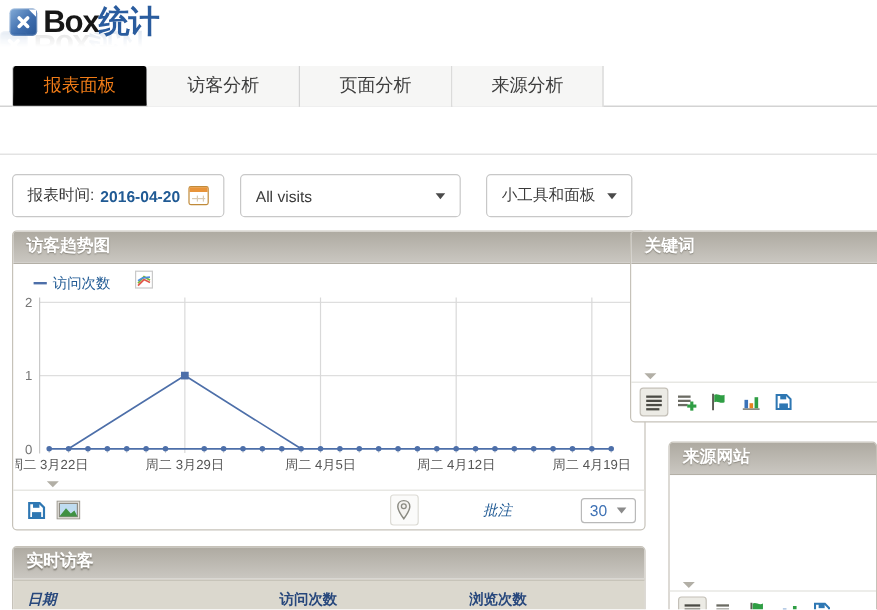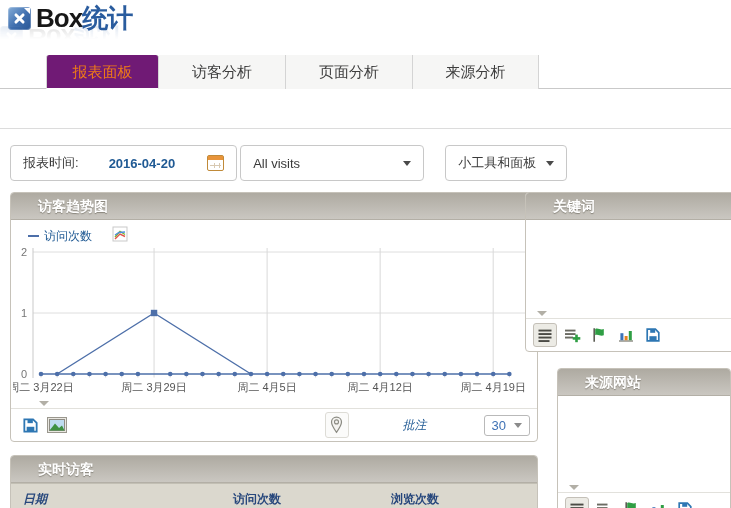--- a/index.html
+++ b/index.html
@@ -27,50 +27,50 @@
 
   
   .tab-bar { position:absolute; left:0; top:55px; width:731px; height:34px;
     display:flex; padding-left:10px; border-bottom:1px solid #c9c9c9; }
   .tab { height:34px; line-height:33px; text-align:center; font-size:15px; color:#3d3d3d;
     background:#f6f6f5; border-right:1px solid #d4d4d4; cursor:pointer; }
   .tab:nth-child(1){ width:113px; }
   .tab:nth-child(2){ width:127px; }
   .tab:nth-child(3){ width:127px; }
   .tab:nth-child(4){ width:126px; }
-  .tab.active { background:#701a75; color:#ef7b17; border-left:1px solid #d4d4d4;
+  .tab.active { background:#000000; color:#ef7b17; border-left:1px solid #d4d4d4;
     border-top-left-radius:3px; border-top-right-radius:3px;
-    margin-bottom:-1px; border-bottom:1px solid #fff;margin-left:36px; }
+    margin-bottom:-1px; border-bottom:1px solid #fff; }
 
   .sub-divider { position:absolute; left:0; top:128px; width:731px; height:0; border-top:1px solid #dcdcdc; }
 
   
   .filter-row { position:absolute; left:10px; top:145px; height:36px; display:flex; align-items:stretch; }
   .pill { display:flex; align-items:center; background:#fff; border:1px solid #c8c8c8;
     border-radius:4px; padding:0 12px; font-size:13px; color:#3a3a3a; cursor:pointer; }
-  .pill.date { margin-right:3px;gap:25px; }
+  .pill.date { margin-right:13px; }
   .pill .date-val { color:#205a94; font-weight:bold; margin-left:5px; }
   .pill.segment { width:184px; margin-right:21px; justify-content:space-between; }
   .pill.widgets { width:122px; justify-content:space-between; }
   .caret { width:0; height:0; border-left:4px solid transparent; border-right:4px solid transparent;
     border-top:5px solid #4a4a4a; margin-left:8px; }
   .cal-icon { width:17px; height:16px; margin-left:7px; position:relative;
     background:#fff; border:1px solid #c08a39; border-radius:2px; }
   .cal-icon:before { content:""; position:absolute; left:0; top:0; right:0; height:4px; background:#e8943a; }
   .cal-icon:after { content:""; position:absolute; left:2px; right:2px; top:7px; height:5px;
     background:linear-gradient(#d8c9b2,#d8c9b2) 0 2px/100% 1px no-repeat,
                linear-gradient(#d8c9b2,#d8c9b2) 4px 0/1px 100% no-repeat,
                linear-gradient(#d8c9b2,#d8c9b2) 9px 0/1px 100% no-repeat; }
 
   
   .panel { position:absolute; background:#fff; border:1px solid #c6c2b9; border-radius:4px; }
-  .panel-header { height:27px; line-height:26px; padding:0 27px; color:#fff; font-size:14px; font-weight:bold;
+  .panel-header { height:27px; line-height:26px; padding:0 11px; color:#fff; font-size:14px; font-weight:bold;
     text-shadow:0 1px 1px rgba(90,85,75,.55);
     background:linear-gradient(#aeaaa1,#cac7c1); border-bottom:1px solid #b3afa6;
-    border-top-left-radius:3px; border-top-right-radius:3px; cursor:move; }
+    border-top-left-radius:3px; border-top-right-radius:3px; cursor:move;font-family:Liberation Serif, serif; }
   .panel-footer { position:absolute; left:0; right:0; bottom:0; height:33px;
     border-top:1px solid #e2e1dc; display:flex; align-items:center; padding:0 7px; }
   .fold-arrow { position:absolute; width:0; height:0; border-left:5px solid transparent;
     border-right:5px solid transparent; border-top:5px solid #b2afa6; }
 
   
   #chart-panel { left:10px; top:192px; width:528px; height:250px; }
   .legend-row { display:flex; align-items:center; margin:8px 0 0 17px; height:16px; }
   .legend-dash { width:11px; height:2px; background:#4d6fa9; margin-right:5px; }
   .legend-label { font-size:12px; color:#205a94; }

